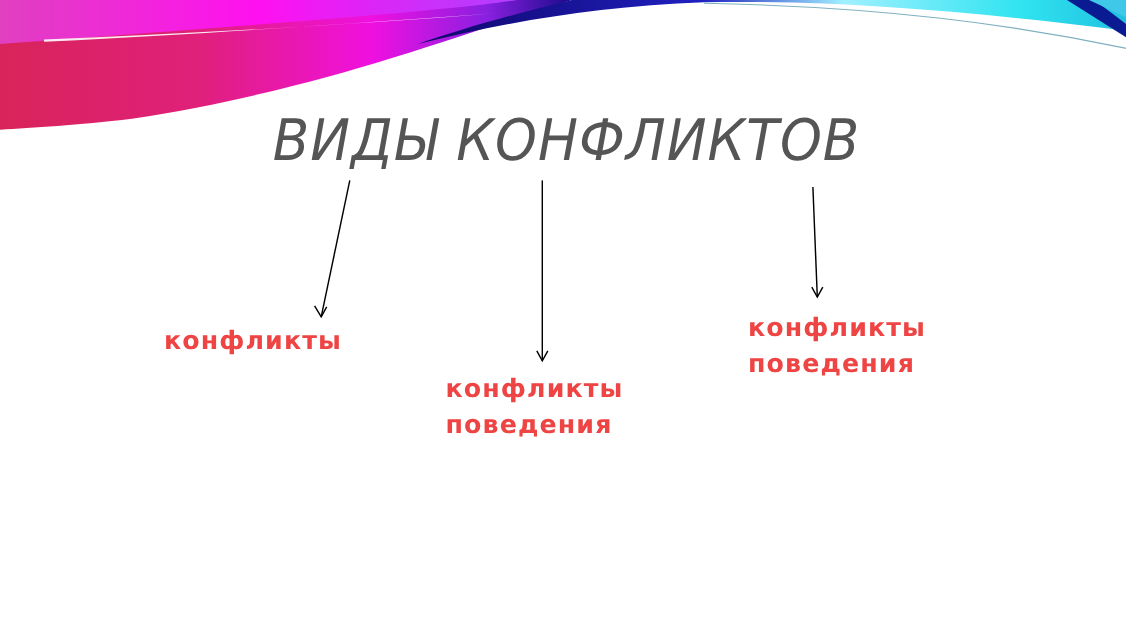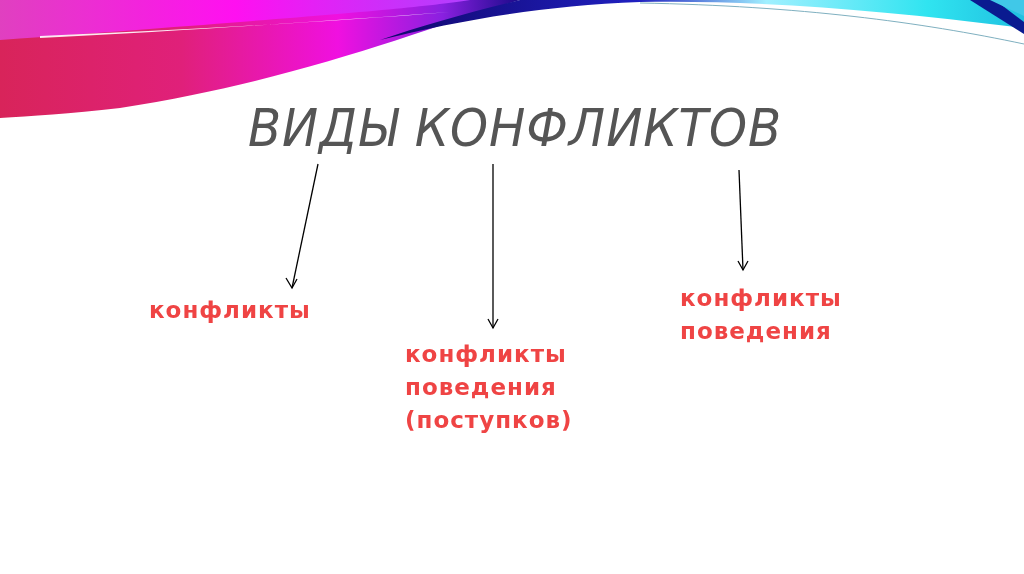--- a/index.html
+++ b/index.html
@@ -72,19 +72,18 @@
   </g>
 </svg>
 
 <div class="item" id="item-0">
   <span>конфликты</span>
 </div>
 
 <div class="item" id="item-1">
   <span>конфликты</span>
   <span>поведения</span>
-  <span>(поступков)</span>
 </div>
 
 <div class="item" id="item-2">
   <span>конфликты</span>
   <span>поведения</span>
 </div>
 
 </body></html>

